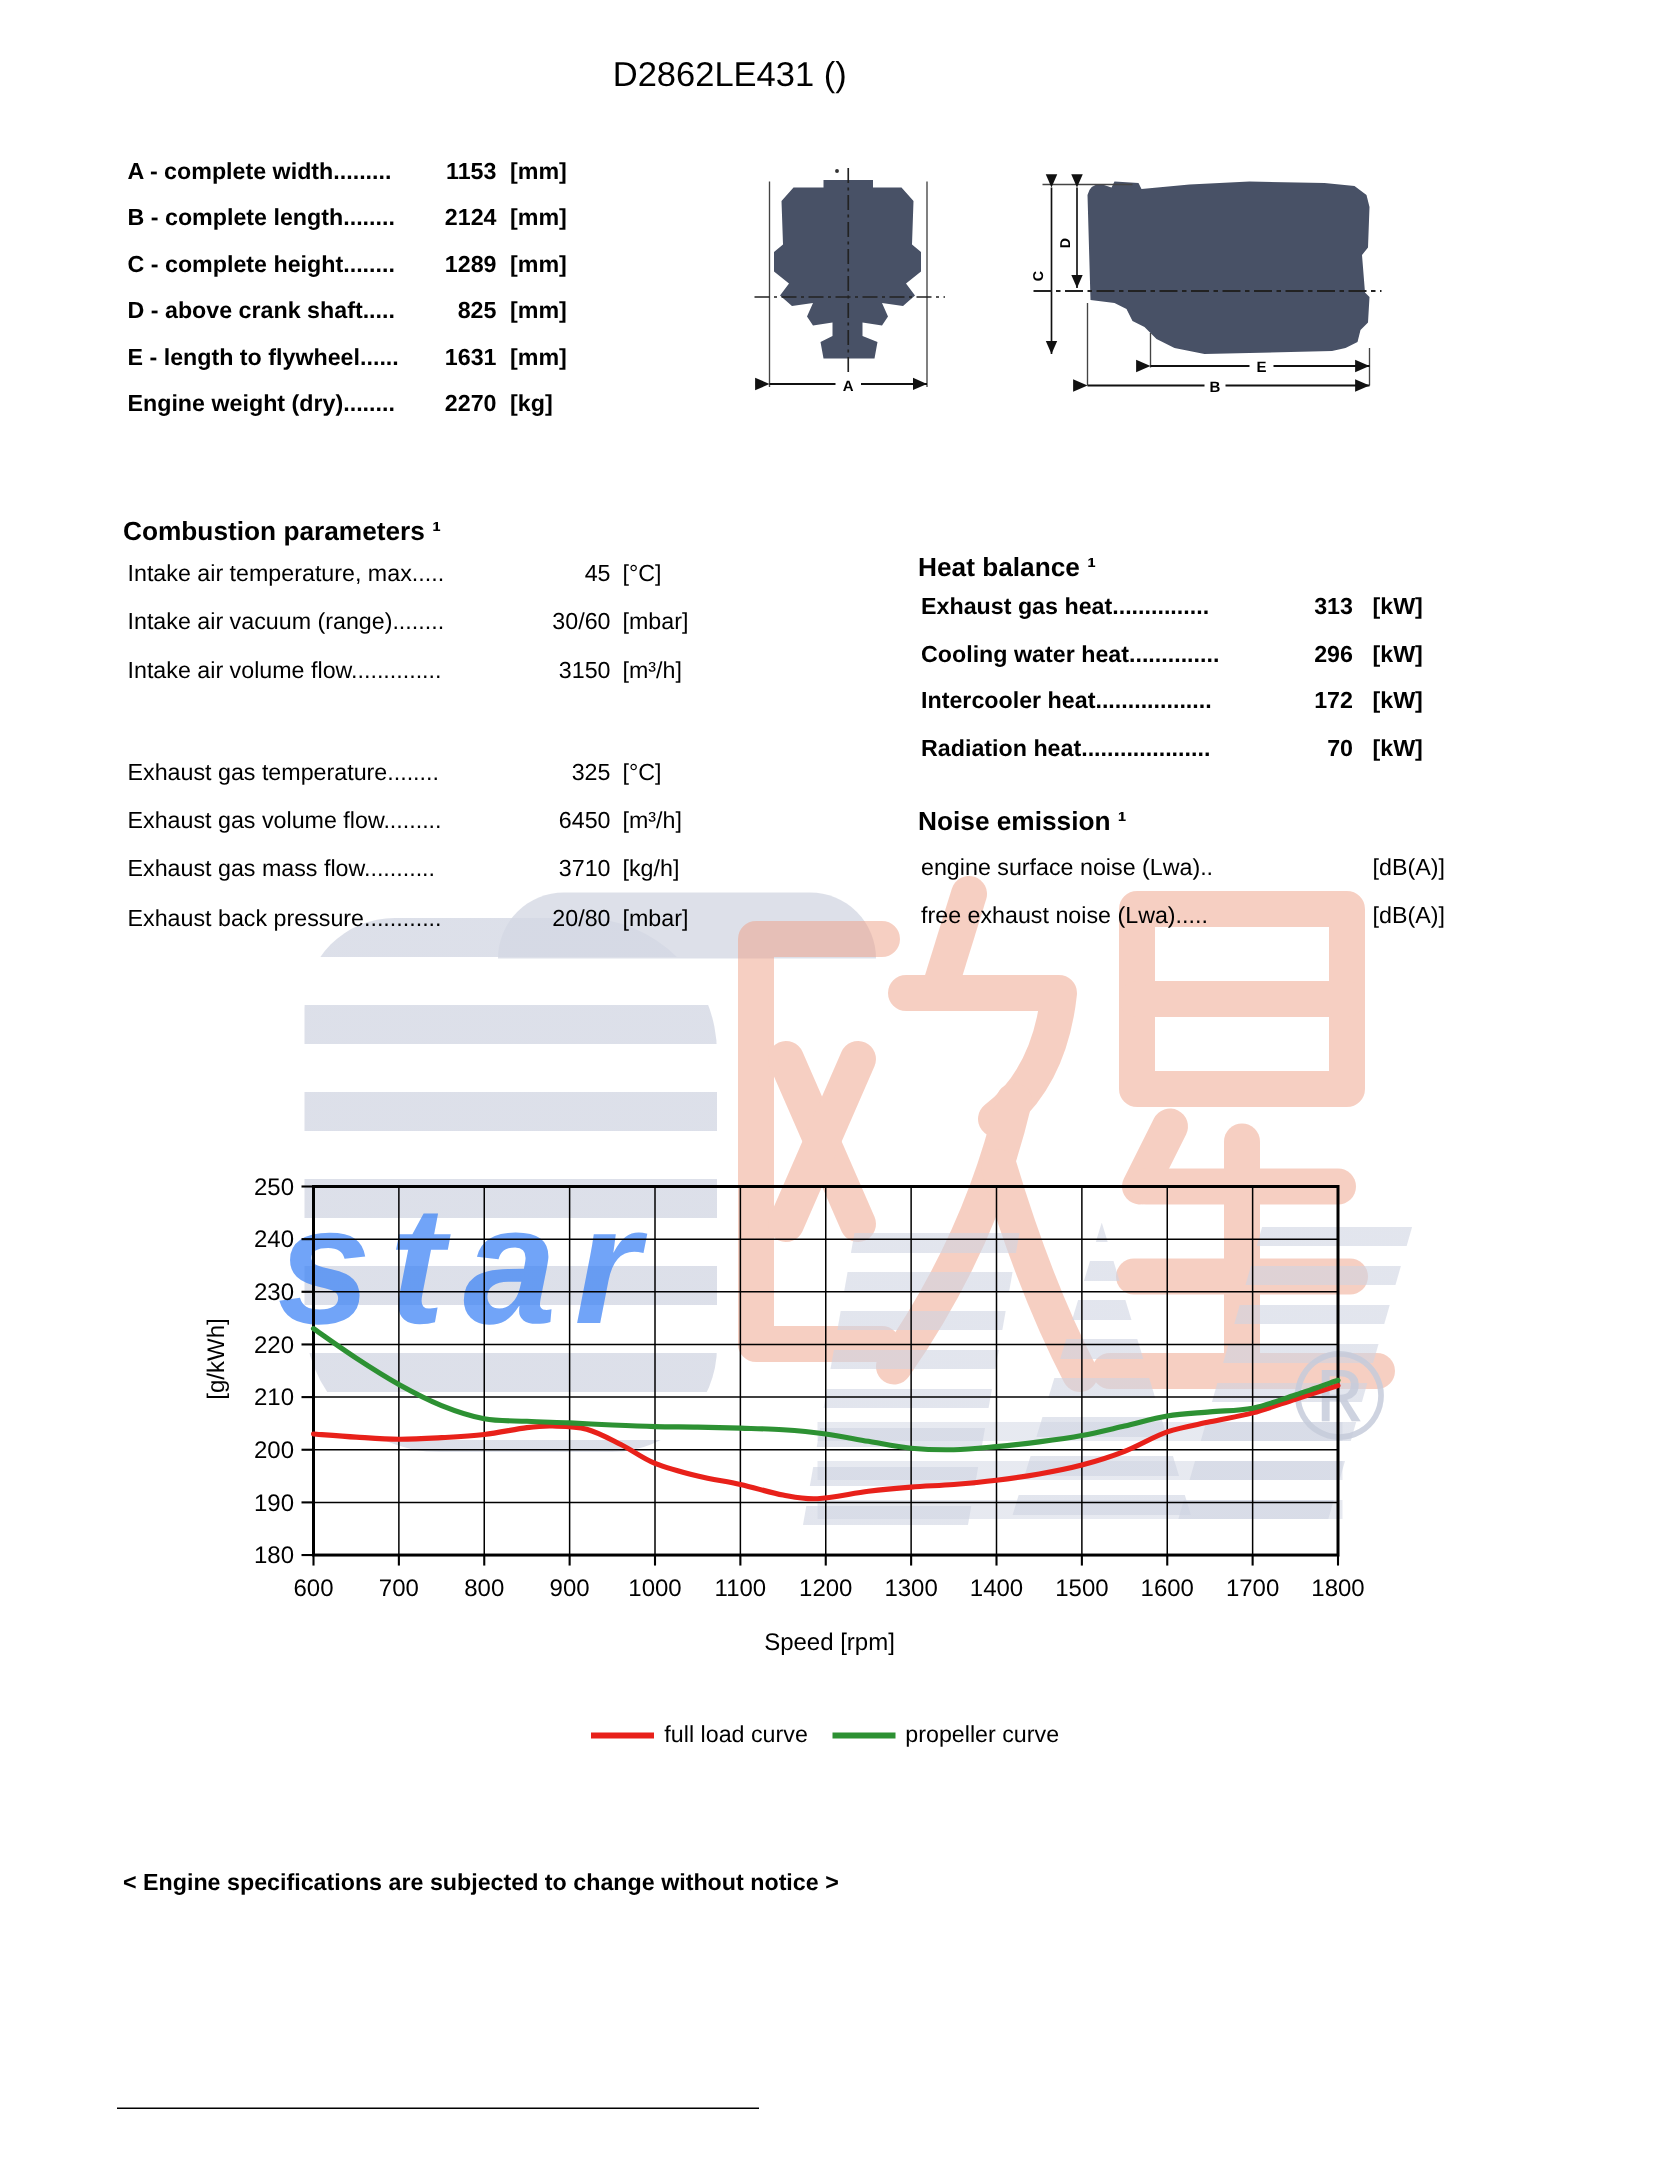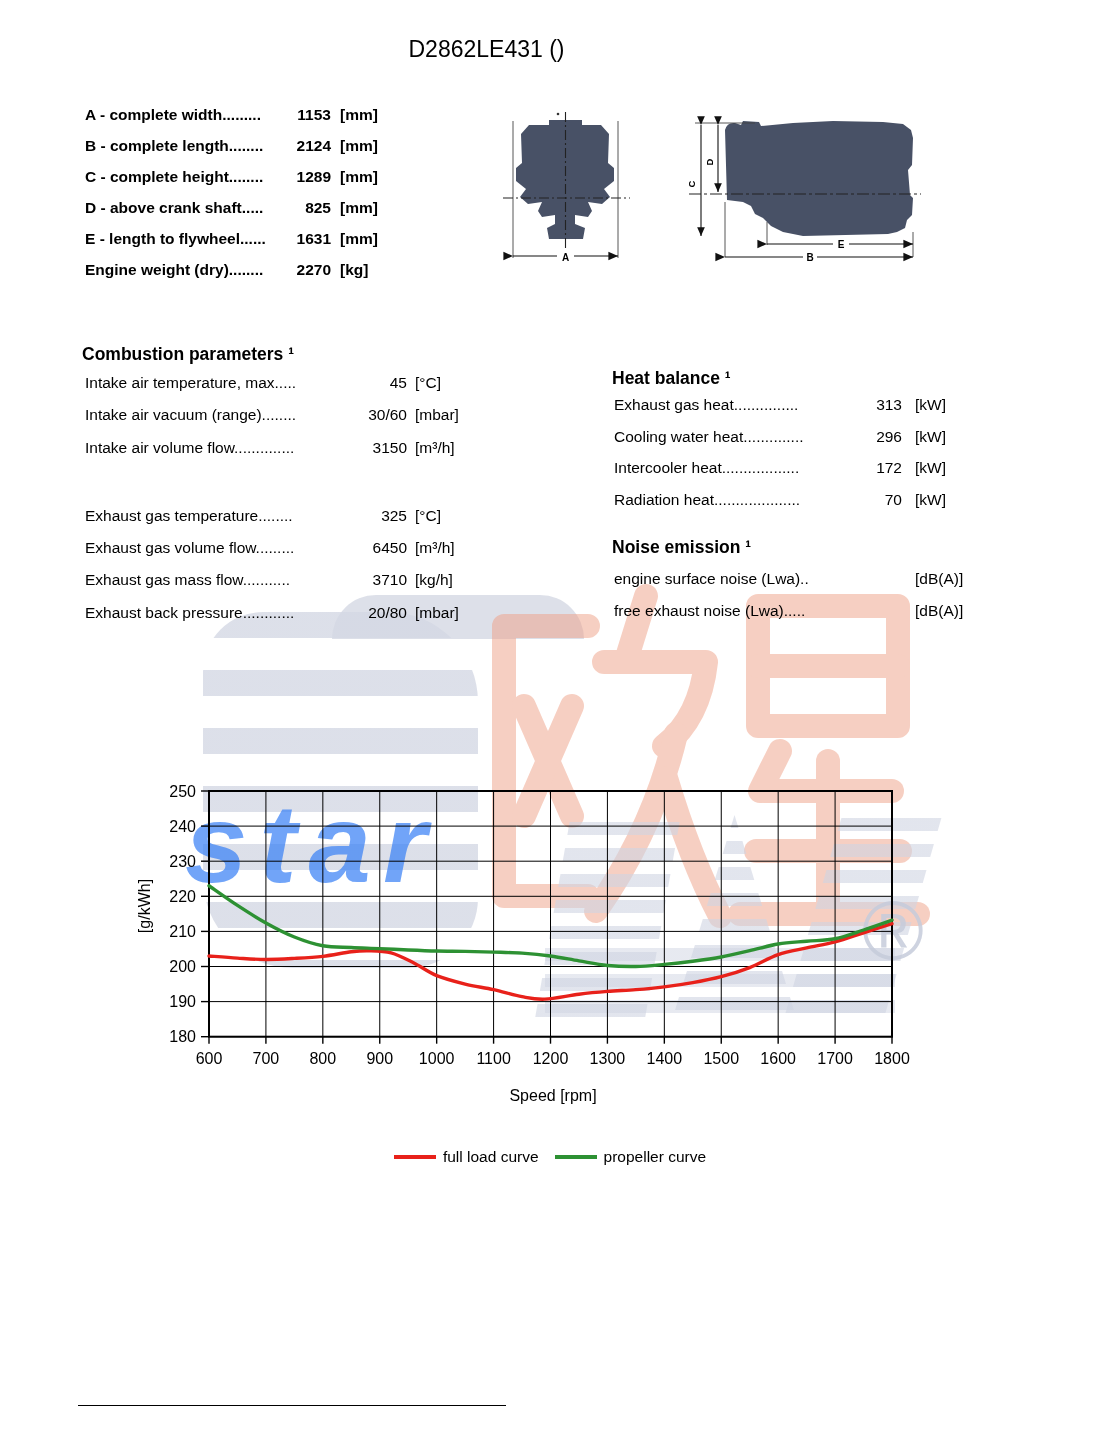--- a/index.html
+++ b/index.html
@@ -188,21 +188,21 @@
         <div class="trow">
         <span class="lbl">Exhaust back pressure............</span>
         <span class="val">20/80</span>
         <span class="unit">[mbar]</span>
       </div>
       </div>
   </div>
 
   <div class="abs heat" style="left:612px;top:347px;z-index:1;margin-top:21px;">
     <div class="sect-h">Heat balance ¹</div>
-    <div style="margin-top:7px;margin-left:2px;">
+    <div style="margin-top:7px;margin-left:2px;font-weight:bold;">
         <div class="trow">
         <span class="lbl">Exhaust gas heat...............</span>
         <span class="val">313</span>
         <span class="unit">[kW]</span>
       </div>
         <div class="trow">
         <span class="lbl">Cooling water heat..............</span>
         <span class="val">296</span>
         <span class="unit">[kW]</span>
       </div>
@@ -309,20 +309,29 @@
       <span class="item">
         <span class="sw" style="background: rgb(232, 33, 26);"></span>
         <span>full load curve</span>
       </span>
       <span class="item">
         <span class="sw" style="background: rgb(45, 145, 51);"></span>
         <span>propeller curve</span>
       </span>
     </div>
 
+  <div class="abs notes" style="z-index:1;">
+    <div>
+        <div class="note"></div>
+        <div class="note"></div>
+        <div class="note"></div>
+        <div class="note"></div>
+      </div>
+    <div class="note note-strong">&lt; Engine specifications are subjected to change without notice &gt;</div>
+  </div>
 
   <div class="abs footrule" style="z-index:1;"></div>
   <div class="abs footnotes" style="z-index:1;">
       <div></div>
       <div></div>
     </div>
 
 </div>
 
 </body></html>

